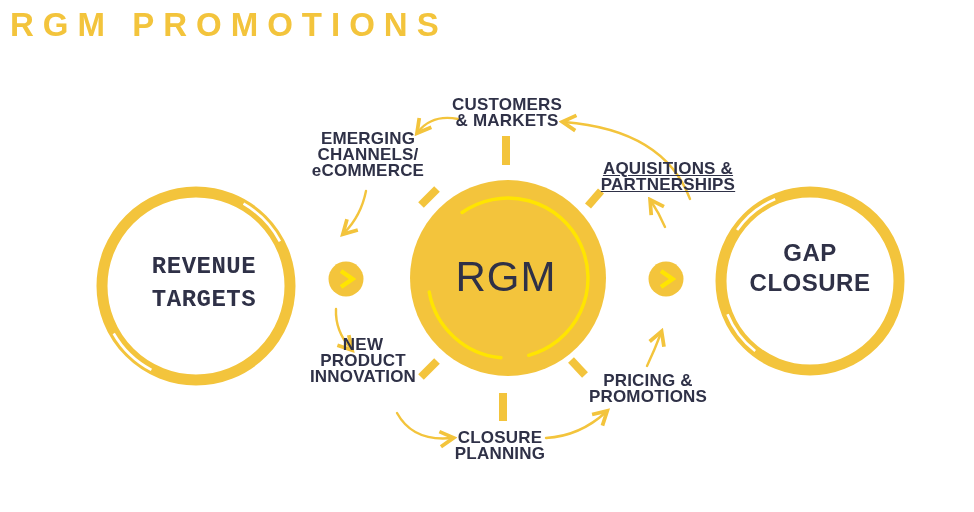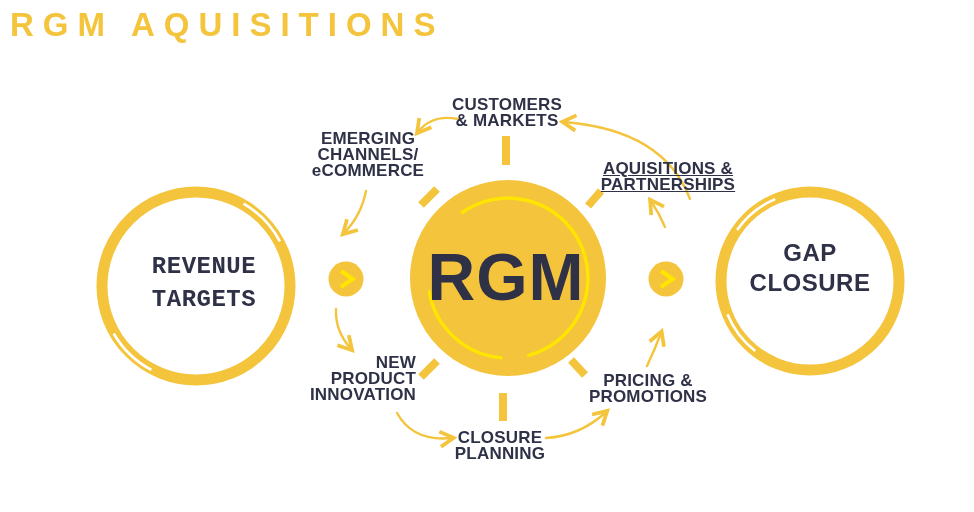--- a/index.html
+++ b/index.html
@@ -38,30 +38,30 @@
   .factor-label{
     color:var(--navy);font-weight:700;font-size:17px;line-height:16px;
     letter-spacing:0.2px;white-space:nowrap;
   }
   .outcome-label{
     color:var(--navy);font-weight:700;font-size:24px;line-height:33px;
     letter-spacing:0.5px;white-space:nowrap;
   }
   .outcome-label.right{line-height:30px;}
   .hub-label{
-    color:var(--navy);font-weight:700;font-size:66px;letter-spacing:1px;
+    color:var(--navy);font-weight:400;font-size:42px;letter-spacing:1px;
     white-space:nowrap;
   }
 </style>
 </head>
 <body>
 
 <div class="stage">
 
-  <h1 class="page-title">RGM AQUISITIONS</h1>
+  <h1 class="page-title">RGM PROMOTIONS</h1>
 
   <svg class="svg-layer" width="974" height="512" viewBox="0 0 974 512">
     <defs>
       <marker id="ah" viewBox="0 0 12 12" refX="9" refY="6" markerWidth="8.5" markerHeight="8.5" orient="auto">
         <path class="arrowhead" d="M2,1.5 L10,6 L2,10.5"></path>
       </marker>
     </defs>
 
     <circle class="ring" cx="196" cy="286" r="94"></circle>
     <path class="slit" d="M243.5,203.7 A95,95 0 0 1 279.9,241.4"></path>
@@ -122,21 +122,21 @@
     <div>EMERGING</div>
     <div>CHANNELS/</div>
     <div>eCOMMERCE</div>
   </div>
 
   <div class="abs factor-label" style="left:668px;top:177px;text-decoration:underline;">
     <div>AQUISITIONS &amp;</div>
     <div>PARTNERSHIPS</div>
   </div>
 
-  <div class="abs factor-label" style="left:363px;top:379px;text-align:right;">
+  <div class="abs factor-label" style="left:363px;top:361px;">
     <div>NEW</div>
     <div>PRODUCT</div>
     <div>INNOVATION</div>
   </div>
 
   <div class="abs factor-label" style="left:648px;top:389px;">
     <div>PRICING &amp;</div>
     <div>PROMOTIONS</div>
   </div>
 

